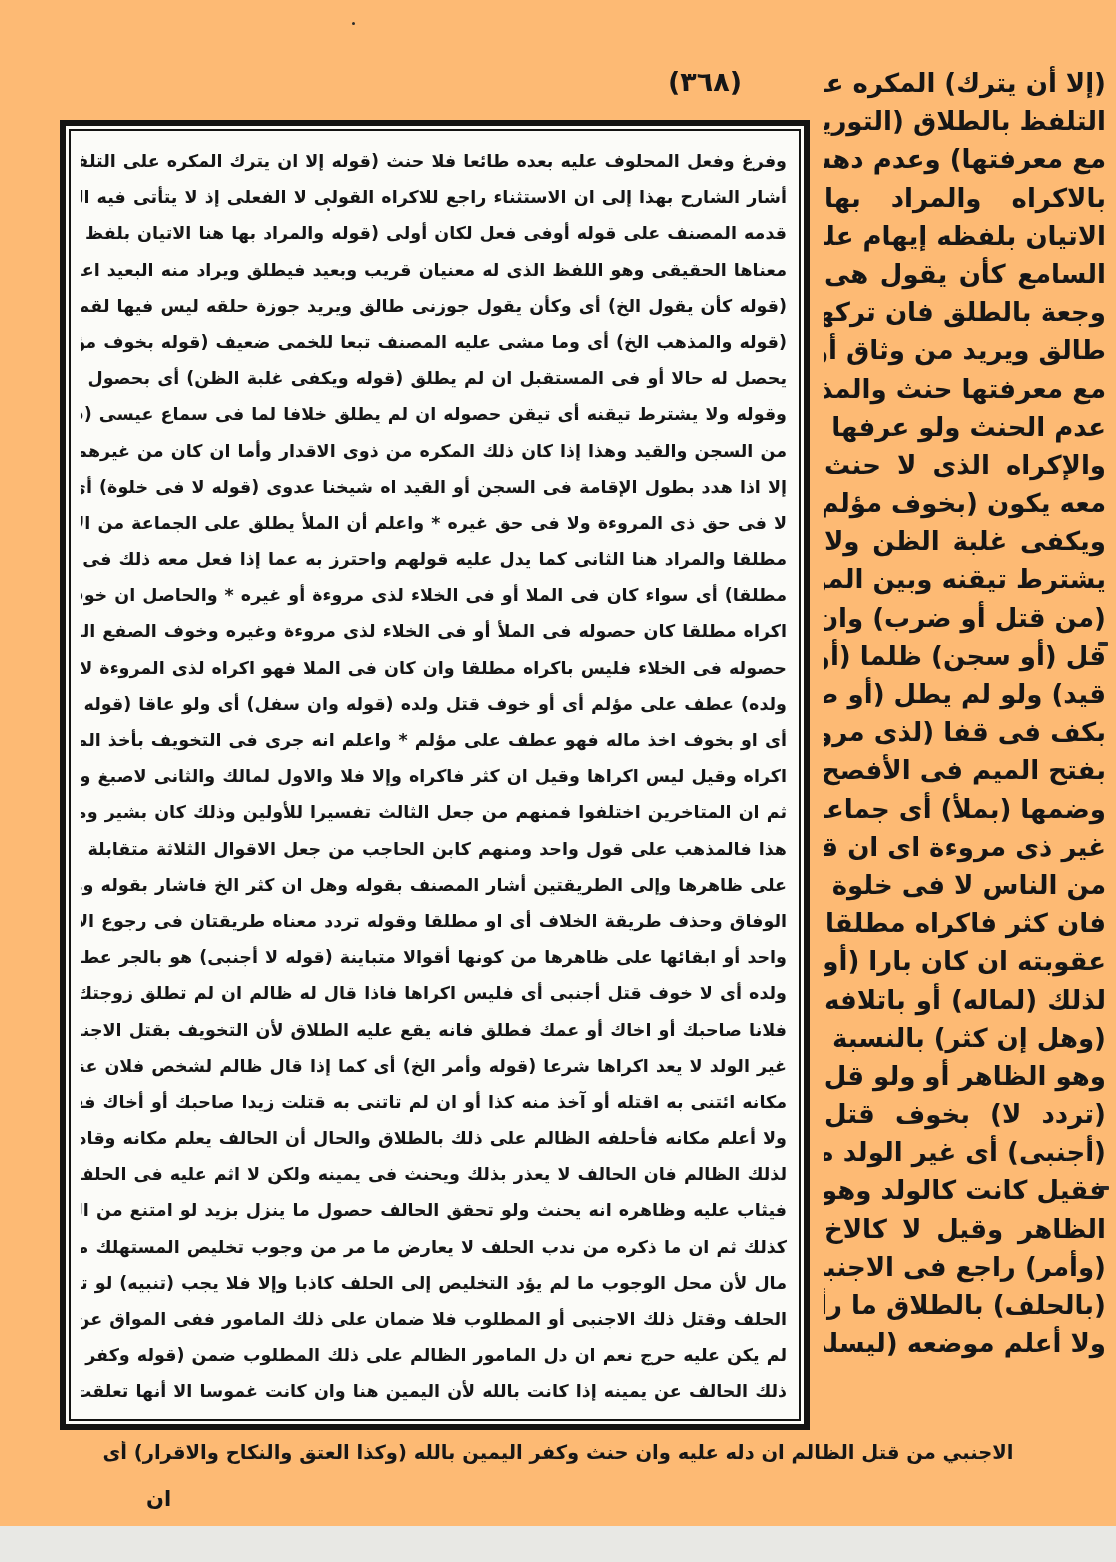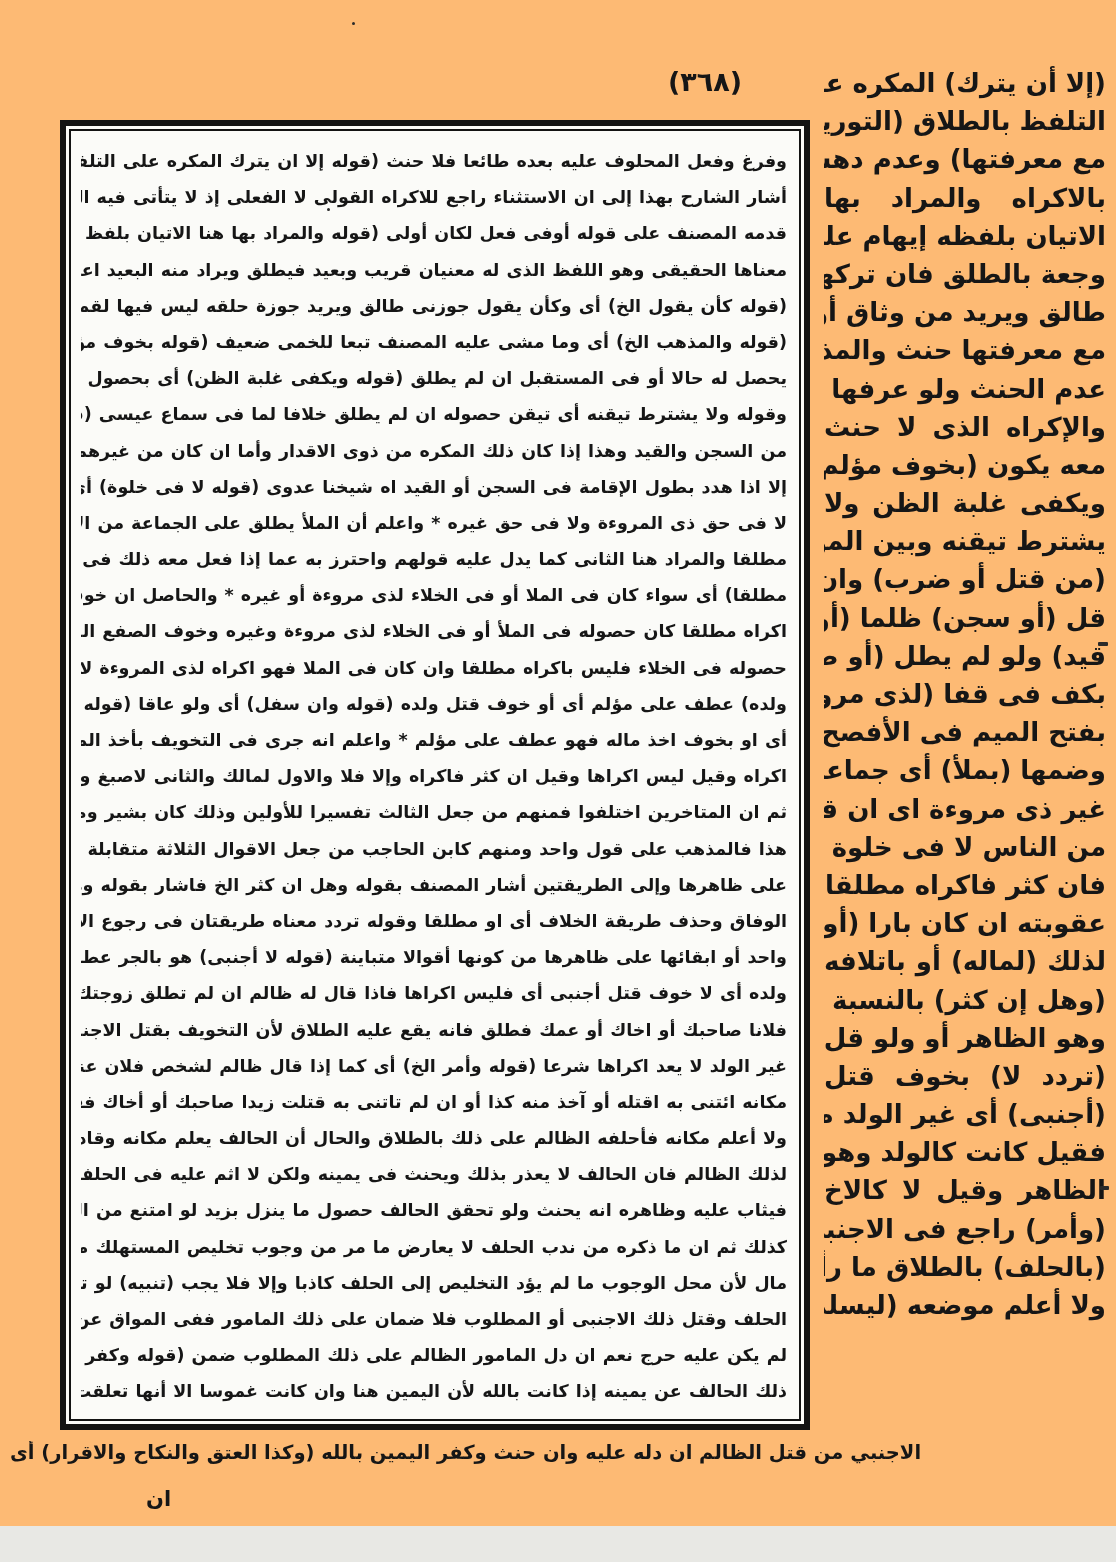--- a/index.html
+++ b/index.html
@@ -79,21 +79,21 @@
     text-align-last: justify;
     overflow: hidden;
   }
   
   .margin-continuation {
     position: absolute;
     top: 1441px;
     left: 10px;
     width: 1096px;
     direction: rtl;
-    text-align: left;
+    text-align: center;
     font-size: 19.5px;
     font-weight: bold;
     white-space: nowrap;
     overflow: hidden;
   }
   
   .catchword {
     position: absolute;
     top: 1487px;
     left: 132px;
@@ -159,20 +159,21 @@
         <div class="main-line">ذلك الحالف عن يمينه إذا كانت بالله لأن اليمين هنا وان كانت غموسا الا أنها تعلقت بالحال وقد مر</div>
       </div>
   </div>
 
   <div class="margin-column">
       <div class="margin-line">(إلا أن يترك) المكره على</div>
       <div class="margin-line">التلفظ بالطلاق (التورية</div>
       <div class="margin-line">مع معرفتها) وعدم دهشته</div>
       <div class="margin-line">بالاكراه والمراد بها</div>
       <div class="margin-line">الاتيان بلفظه إيهام على</div>
+      <div class="margin-line">السامع كأن يقول هى</div>
       <div class="margin-line">وجعة بالطلق فان تركها</div>
       <div class="margin-line">طالق ويريد من وثاق أو</div>
       <div class="margin-line">مع معرفتها حنث والمذهب</div>
       <div class="margin-line">عدم الحنث ولو عرفها وترك</div>
       <div class="margin-line">والإكراه الذى لا حنث</div>
       <div class="margin-line">معه يكون (بخوف مؤلم)</div>
       <div class="margin-line">ويكفى غلبة الظن ولا</div>
       <div class="margin-line">يشترط تيقنه وبين المؤلم بقوله</div>
       <div class="margin-line">(من قتل أو ضرب) وان</div>
       <div class="margin-line">قل (أو سجن) ظلما (أو</div>

